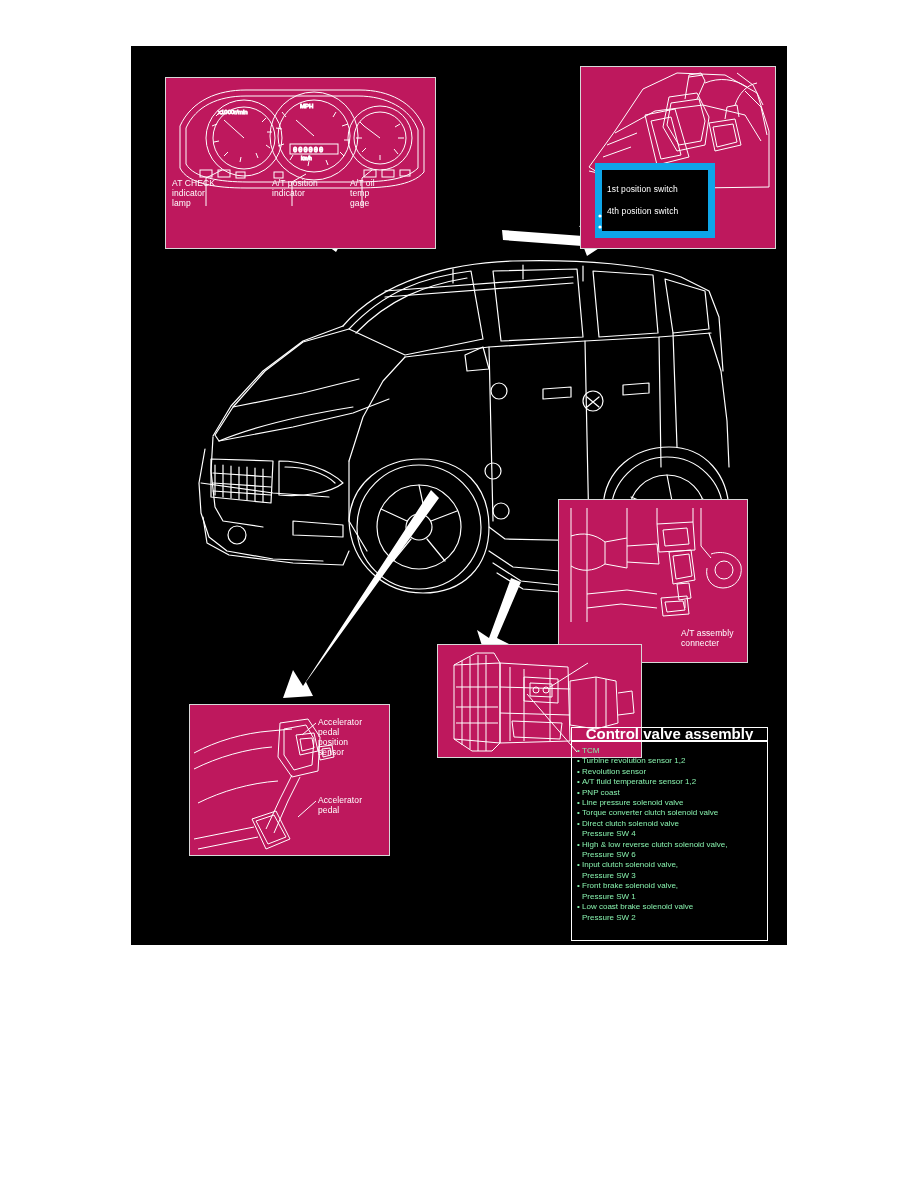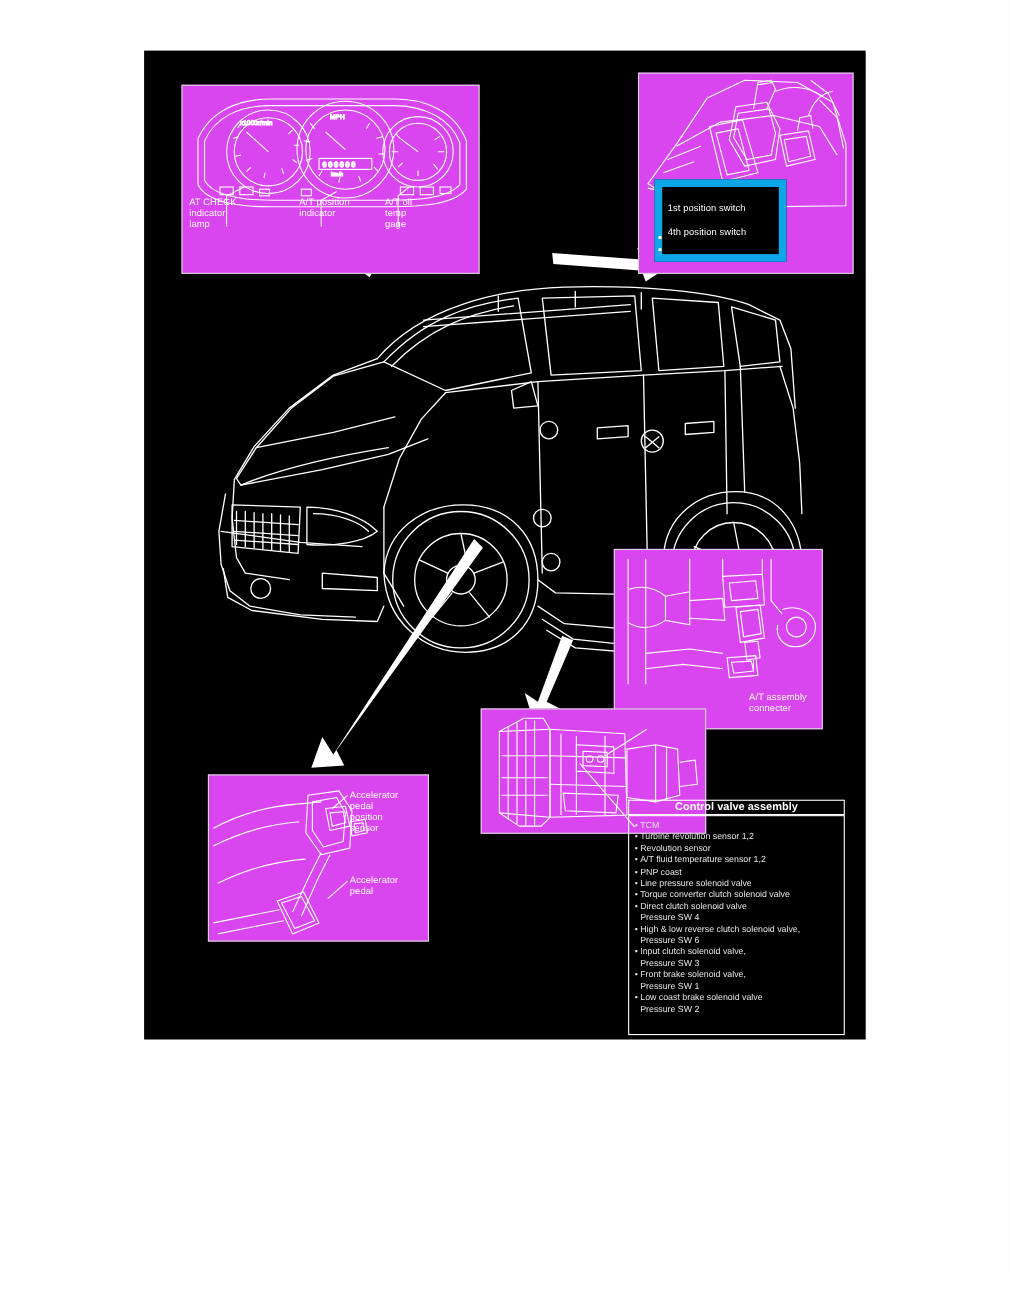--- a/index.html
+++ b/index.html
@@ -27,21 +27,21 @@
     left: 131px;
     top: 46px;
     width: 656px;
     height: 899px;
     background: #000000;
     overflow: hidden;
   }
   .panel {
     position: absolute;
     border: 1px solid #d8d8d8;
-    background: #d946ef;
+    background: #be185d;
     box-sizing: border-box;
   }
   .label {
     color: #ffffff;
     font-size: 8.5px;
     line-height: 10px;
     letter-spacing: 0.1px;
     white-space: pre-line;
   }
   .callout-box {
@@ -149,35 +149,35 @@
   
   #cv-title {
     position: absolute;
     left: 440px;
     top: 681px;
     width: 197px;
     height: 14px;
     border: 1px solid #ffffff;
     box-sizing: border-box;
     color: #ffffff;
-    font-size: 10px;
+    font-size: 15px;
     font-weight: bold;
     text-align: center;
     line-height: 12px;
   }
   #cv-list {
     position: absolute;
     left: 440px;
     top: 695px;
     width: 197px;
     height: 200px;
     border: 1px solid #ffffff;
     box-sizing: border-box;
     padding: 4px 5px;
-    color: #e5e5e5;
+    color: #86efac;
   }
   #cv-list ul {
     margin: 0;
     padding: 0;
     list-style: none;
   }
   #cv-list li {
     font-size: 8px;
     line-height: 10.4px;
     white-space: pre-line;

